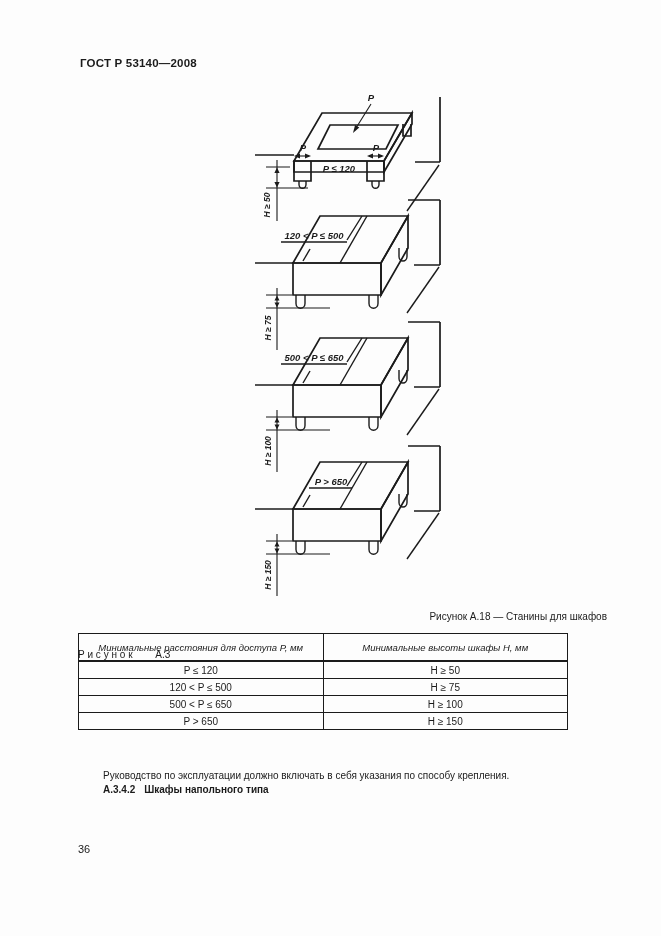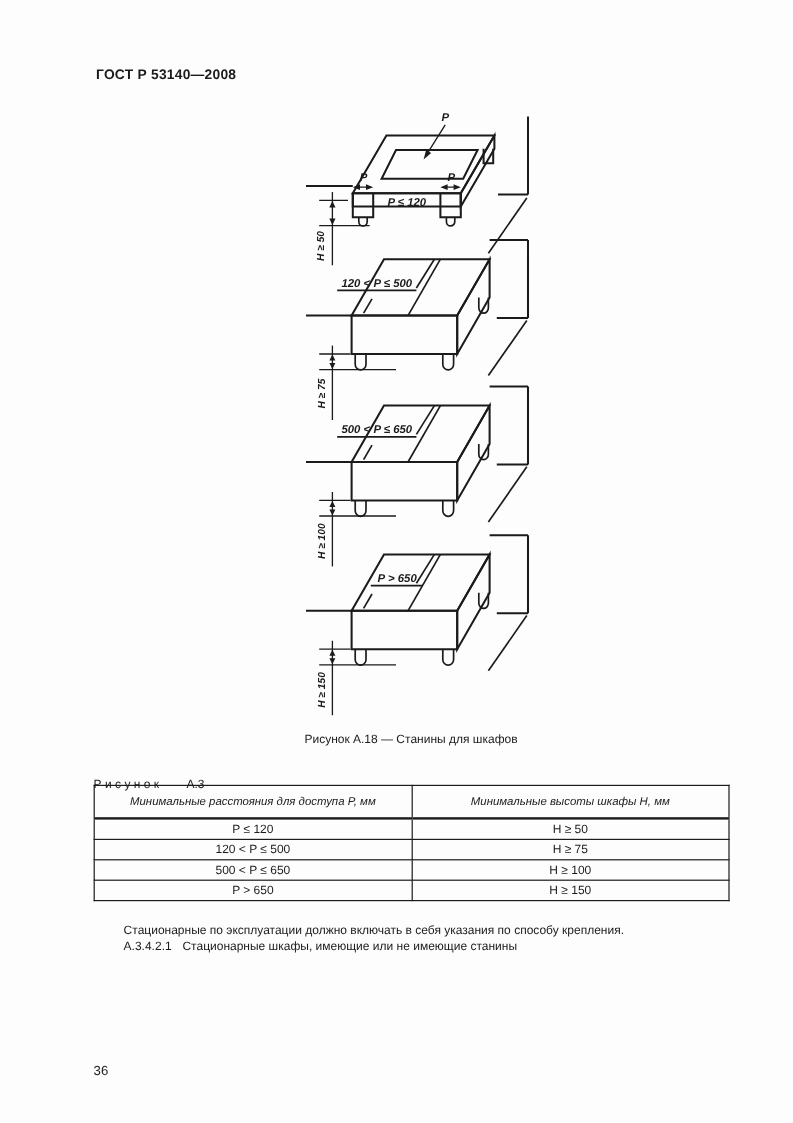--- a/index.html
+++ b/index.html
@@ -12,42 +12,42 @@
   .abs{position:absolute;}
   .doc-header{left:80px;top:57px;font-size:11.5px;font-weight:bold;letter-spacing:.2px;}
   .fig-svg{left:250px;top:88px;}
   .fig-svg path,.fig-svg line,.fig-svg polyline{fill:none;stroke:#1b1b1b;}
   .s-main{stroke-width:1.7px;}
   .s-thin{stroke-width:1.1px;}
   .s-mid{stroke-width:1.4px;}
   .fig-svg polygon{fill:#1b1b1b;stroke:none;}
   .fig-label{font:italic bold 9.5px "Liberation Sans","DejaVu Sans",sans-serif;fill:#1b1b1b;}
   .fig-h{font:italic bold 8.5px "Liberation Sans","DejaVu Sans",sans-serif;fill:#1b1b1b;}
-  .caption{left:78px;top:611px;width:529px;text-align:center;font-size:10px;}
+  .caption{left:78px;top:611px;width:529px;text-align:right;font-size:10px;}
   .tbl-label{left:78px;top:649px;font-size:10px;}
   .tbl-label .word{letter-spacing:2.8px;}
   .tbl-label .num{margin-left:20px;}
   table.gost{
-    position:absolute;left:78px;top:654px;width:530px;
+    position:absolute;left:78px;top:633px;width:490px;
     border-collapse:collapse;table-layout:fixed;
   }
   table.gost th,table.gost td{
     border:1px solid #1b1b1b;text-align:center;padding:0;
   }
   table.gost{border:1.5px solid #1b1b1b;}
   table.gost th{
     height:26px;font-style:italic;font-weight:normal;font-size:9.5px;
     border-bottom:2.5px solid #1b1b1b;
   }
   table.gost td{height:16px;font-size:10px;}
   .bodytext{left:78px;top:769px;width:531px;font-size:10px;line-height:14px;}
   .bodytext p{margin:0;text-indent:25px;}
   .bodytext .head{font-weight:bold;}
   .bodytext .num{margin-right:9px;}
-  .pageno{left:78px;top:843px;font-size:11px;margin-top:44px;}
+  .pageno{left:78px;top:843px;font-size:11px;}
 </style>
 </head>
 <body>
 
 <div class="abs doc-header">ГОСТ Р 53140—2008</div>
 
 <svg class="abs fig-svg" width="250" height="517" viewBox="250 88 250 517" xmlns="http://www.w3.org/2000/svg">
 
   <g>
 
@@ -157,19 +157,19 @@
       <td>H ≥ 100</td>
     </tr>
     <tr>
       <td>P &gt; 650</td>
       <td>H ≥ 150</td>
     </tr>
   </tbody>
 </table>
 
 <div class="abs bodytext">
-  <p>Стационарные по эксплуатации должно включать в себя указания по способу крепления.</p>
-  <p>
-    <span class="num">А.3.4.2.1</span><span>Стационарные шкафы, имеющие или не имеющие станины</span>
+  <p>Руководство по эксплуатации должно включать в себя указания по способу крепления.</p>
+  <p class="head">
+    <span class="num">А.3.4.2</span><span>Шкафы напольного типа</span>
   </p>
 </div>
 
 <div class="abs pageno">36</div>
 
 </body></html>

